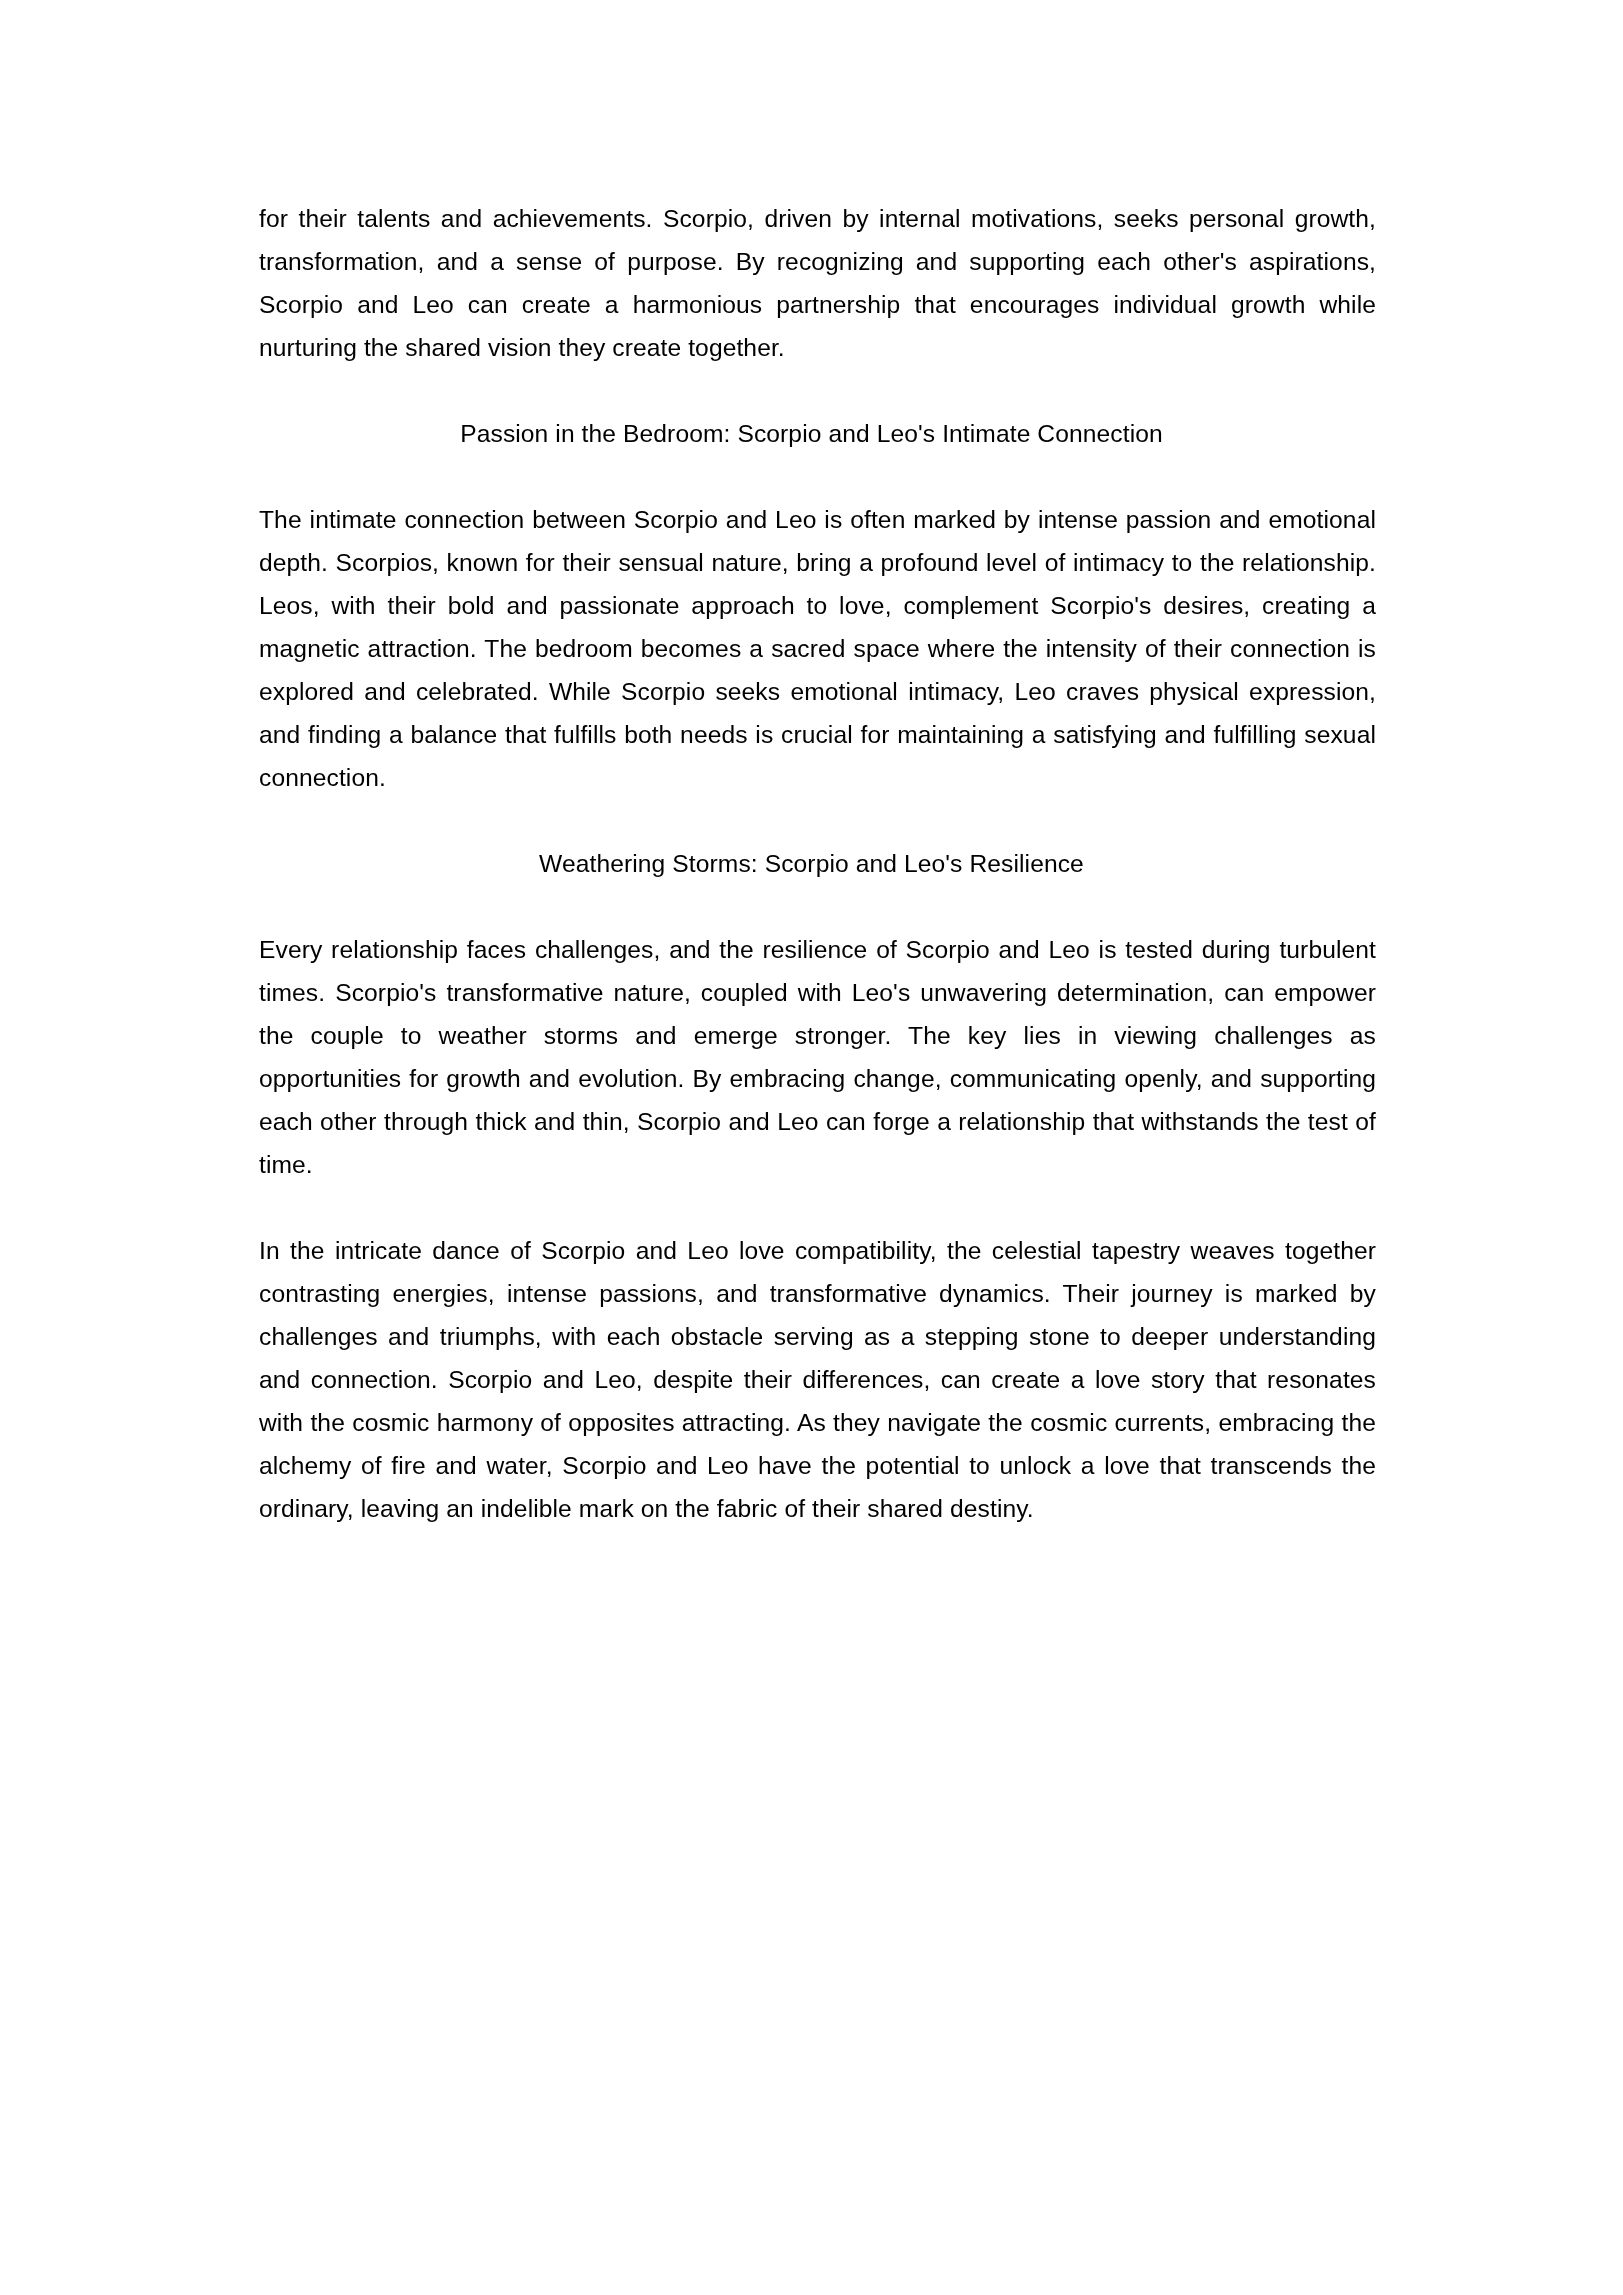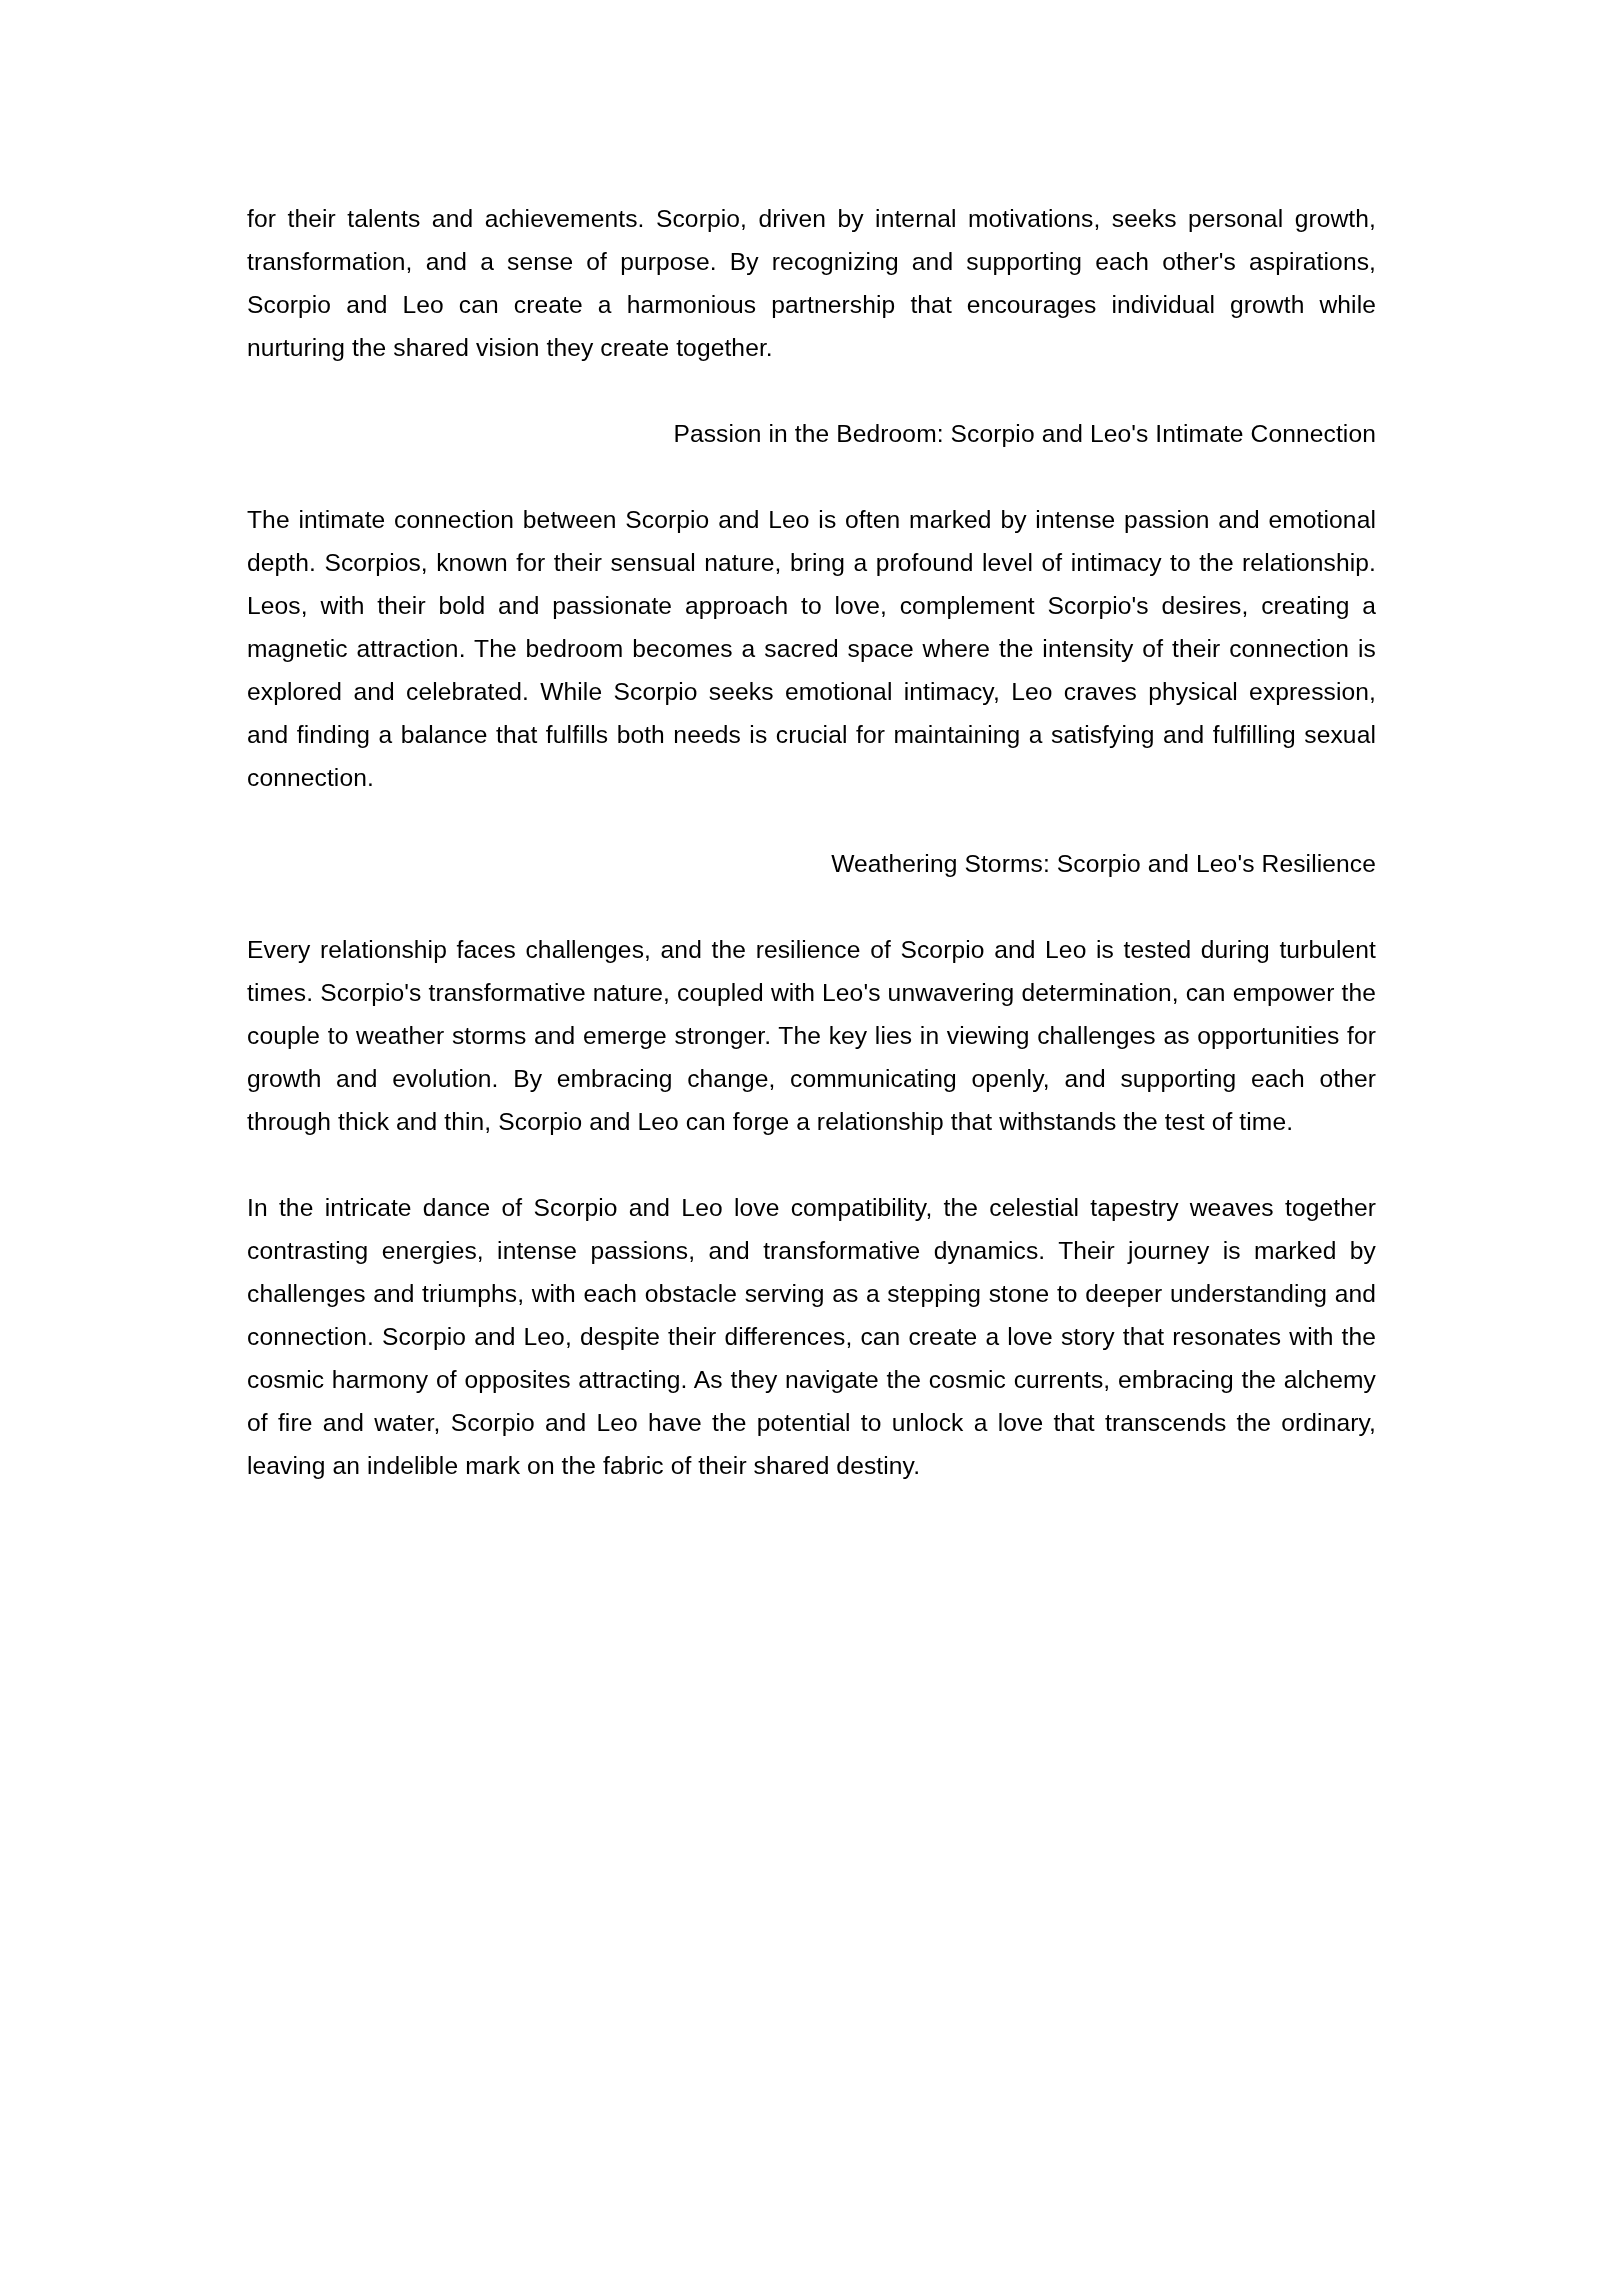--- a/index.html
+++ b/index.html
@@ -28,23 +28,24 @@
   .para, .heading {
     font-size: 24.6px;
     line-height: 43px;
     font-weight: 400;
     margin: 0 0 43px 0;
     letter-spacing: 0.1px;
   }
   .para {
     text-align: justify;
     text-justify: inter-word;
+    margin-left: 12px;
   }
   .heading {
-    text-align: right;
+    text-align: center;
   }
 </style>
 </head>
 <body style="background: rgb(255, 255, 255); color: rgb(0, 0, 0);">
 
 <div class="page">
   <div class="content">
     <p class="para">for their talents and achievements. Scorpio, driven by internal motivations, seeks personal growth, transformation, and a sense of purpose. By recognizing and supporting each other's aspirations, Scorpio and Leo can create a harmonious partnership that encourages individual growth while nurturing the shared vision they create together.</p>
 
     <p class="heading">Passion in the Bedroom: Scorpio and Leo's Intimate Connection</p>

